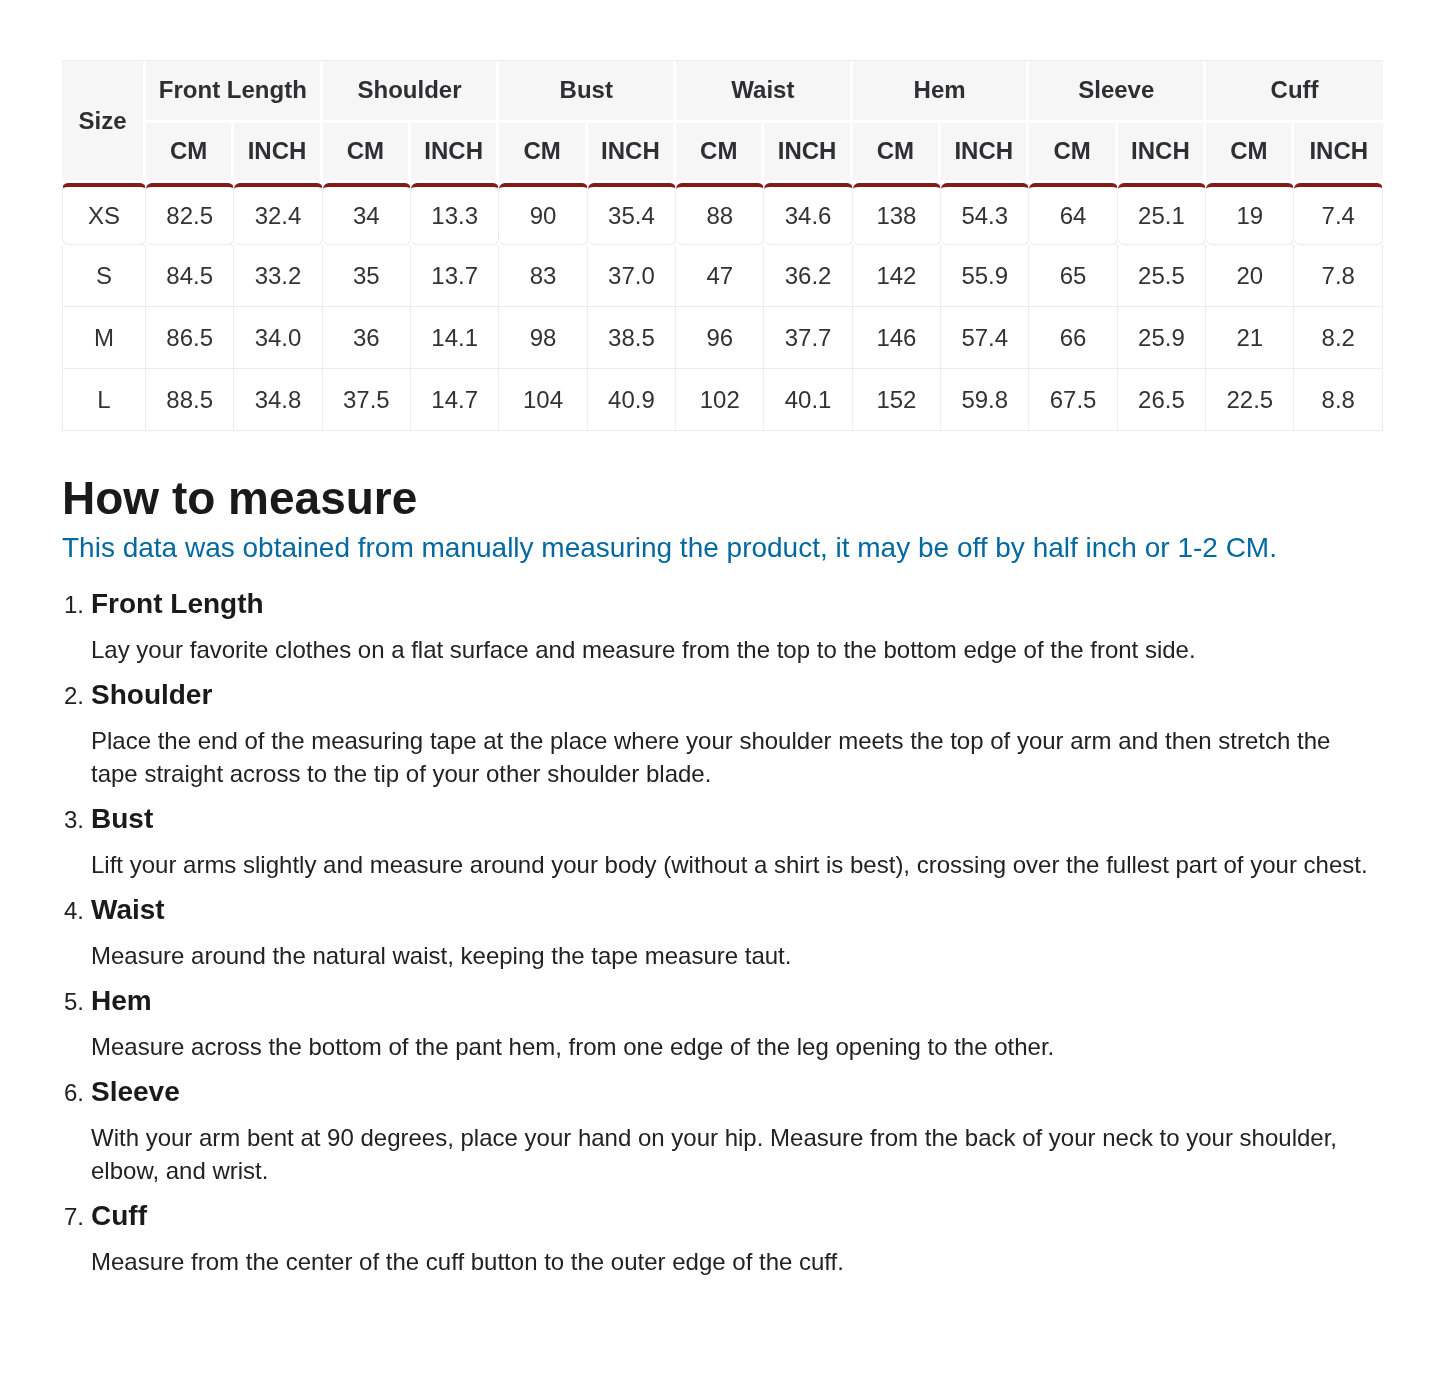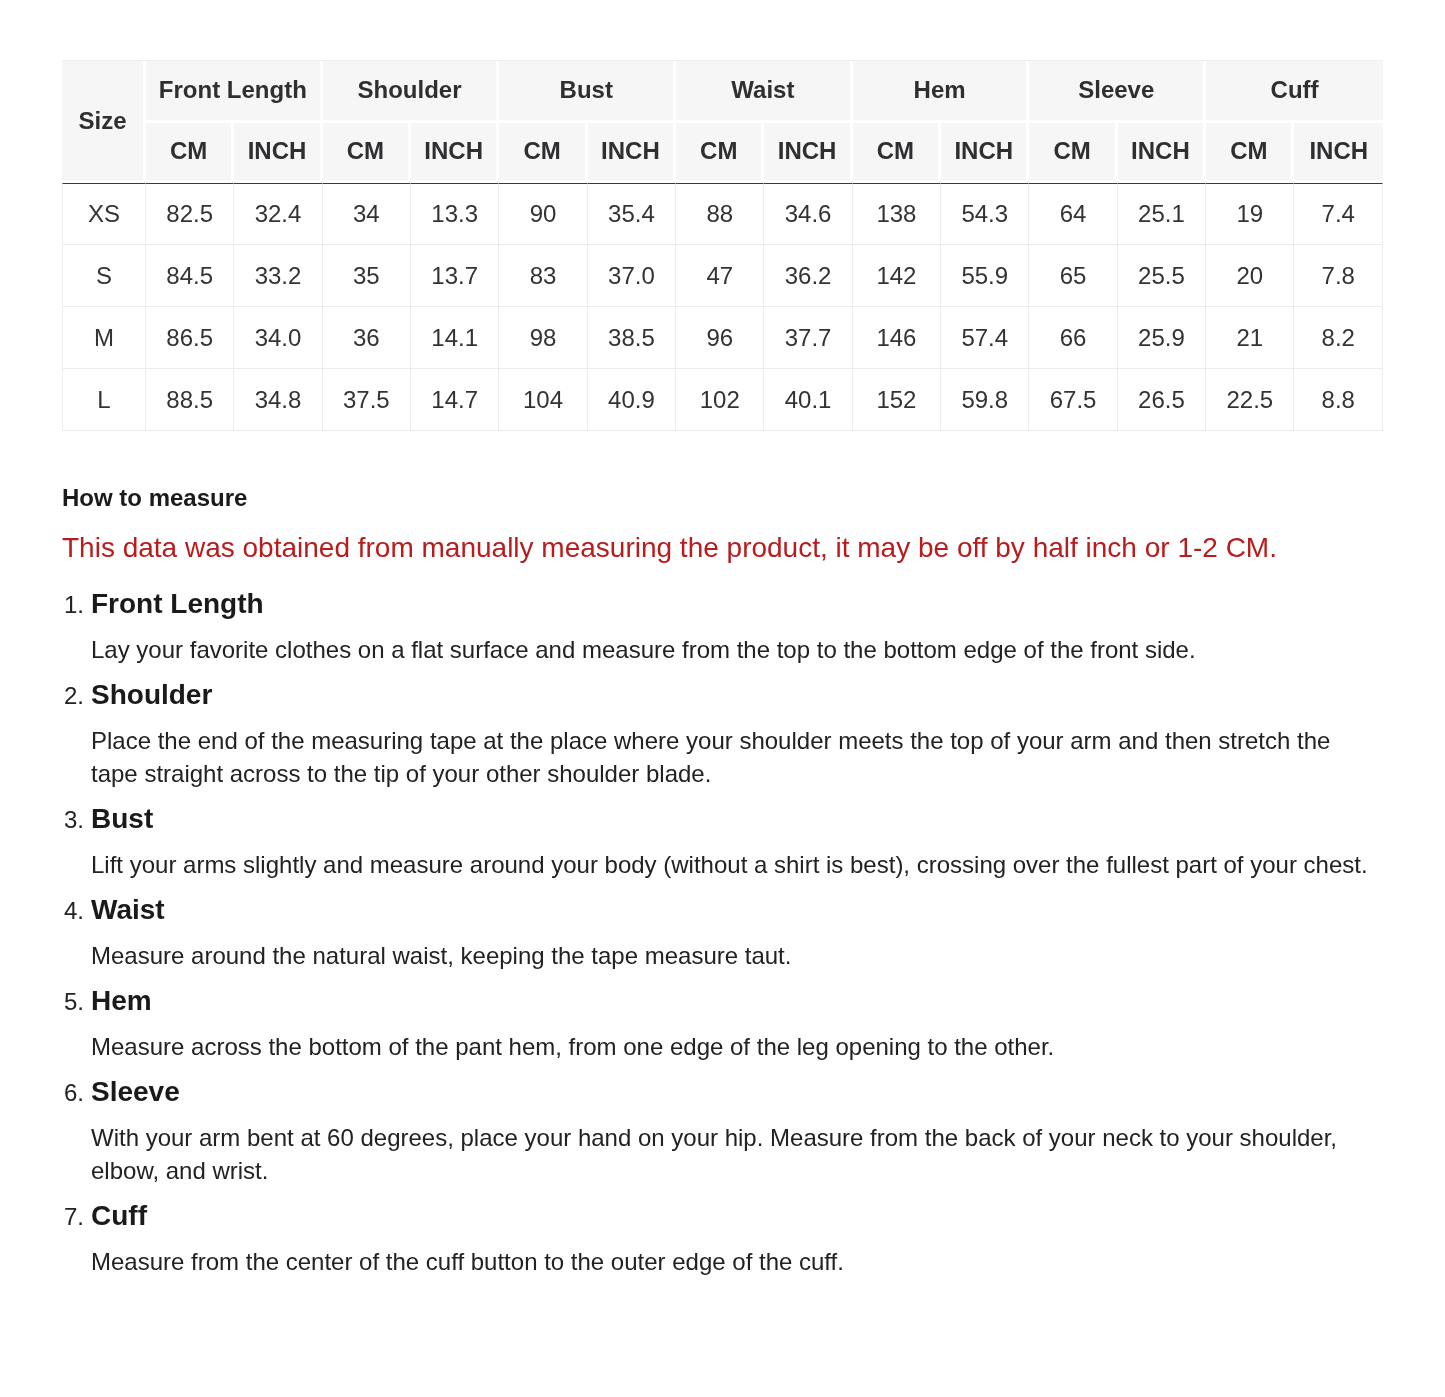--- a/index.html
+++ b/index.html
@@ -38,35 +38,35 @@
   .size-table thead th:last-child { border-right: none; }
   .size-table thead th.size-th { height: 122px; }
   .size-table tbody td {
     background: #ffffff;
     color: #333333;
     height: 62px;
     border-right: 1px solid #ececee;
     border-bottom: 1px solid #ececee;
   }
   .size-table tbody td:first-child { border-left: 1px solid #ececee; }
-  .size-table tbody tr:first-child td { border-top: 1px solid #7f1d1d; }
+  .size-table tbody tr:first-child td { border-top: 4px solid #7f1d1d; border-radius: 6px; }
 
   
   .how-to { margin-top: 46px; width: 1340px; }
   .how-to h2 {
-    font-size: 24px;
+    font-size: 46px;
     line-height: 42px;
     font-weight: bold;
     color: #1a1a1a;
     margin-bottom: 12px;
   }
   .how-to p.intro {
     font-size: 28px;
     line-height: 33px;
-    color: #b91c1c;
+    color: #0369a1;
     margin-bottom: 23px;
   }
   ol.measure-list { list-style: none; }
   ol.measure-list li { display: block; }
   .item-head {
     display: flex;
     align-items: baseline;
     line-height: 33px;
     margin-bottom: 12px;
   }
@@ -251,21 +251,21 @@
             <span class="num">5.</span>
             <span class="term">Hem</span>
           </div>
           <p class="desc">Measure across the bottom of the pant hem, from one edge of the leg opening to the other.</p>
         </li>
         <li>
           <div class="item-head">
             <span class="num">6.</span>
             <span class="term">Sleeve</span>
           </div>
-          <p class="desc">With your arm bent at 60 degrees, place your hand on your hip. Measure from the back of your neck to your shoulder, elbow, and wrist.</p>
+          <p class="desc">With your arm bent at 90 degrees, place your hand on your hip. Measure from the back of your neck to your shoulder, elbow, and wrist.</p>
         </li>
         <li>
           <div class="item-head">
             <span class="num">7.</span>
             <span class="term">Cuff</span>
           </div>
           <p class="desc">Measure from the center of the cuff button to the outer edge of the cuff.</p>
         </li>
       </ol>
   </section>

